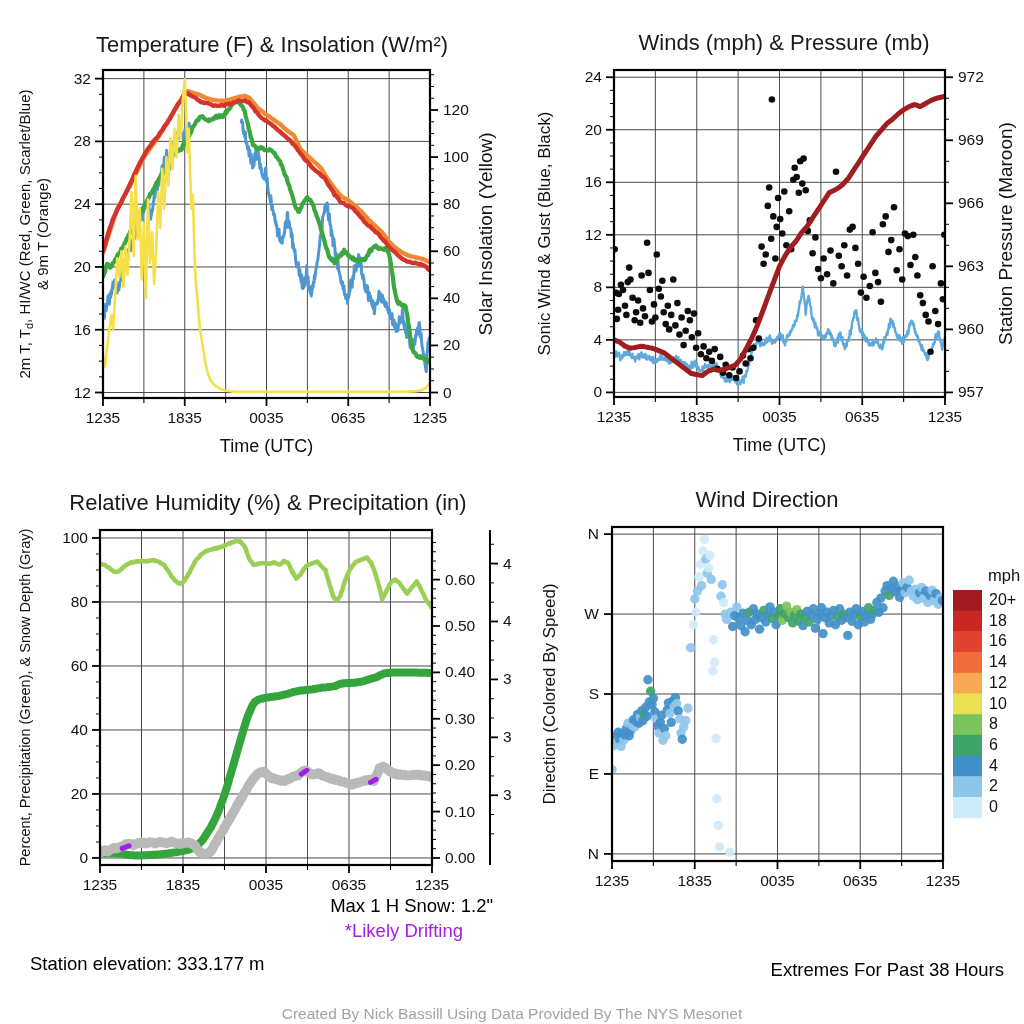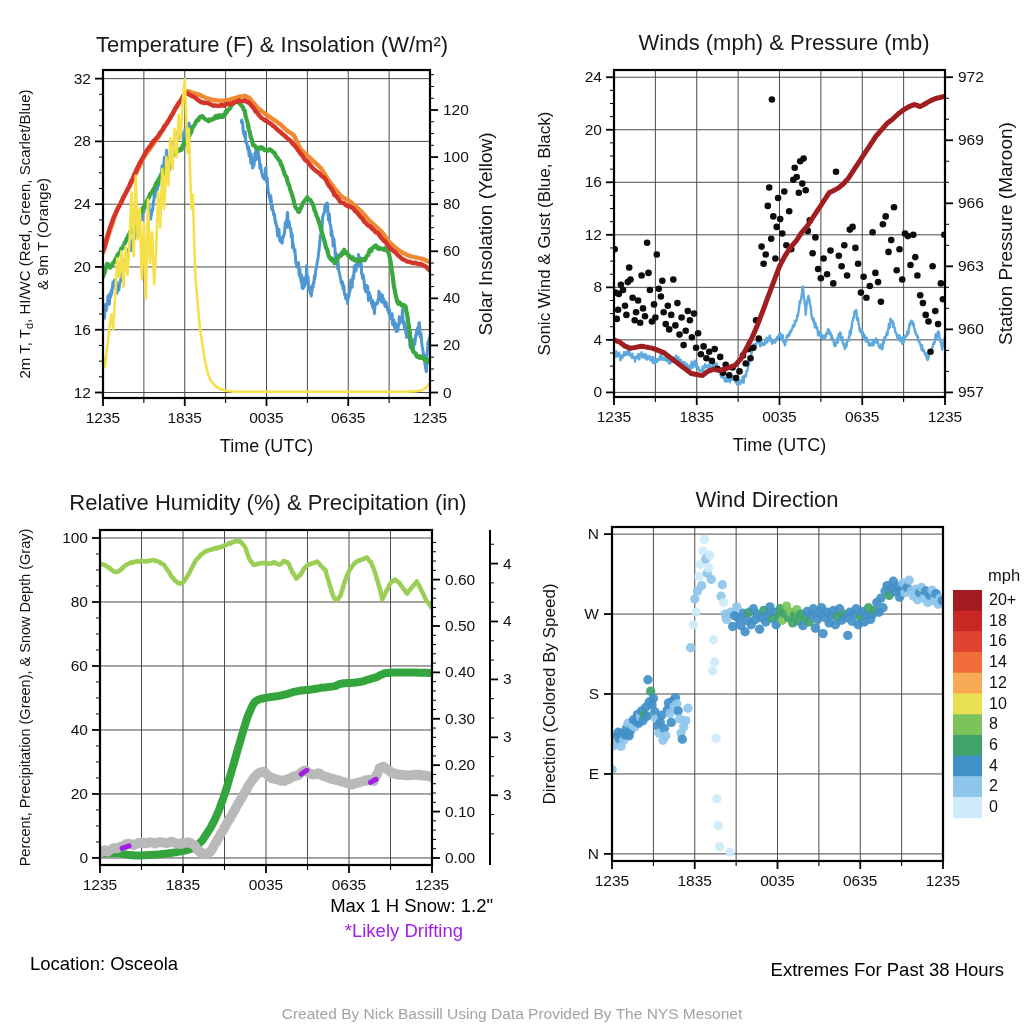--- a/index.html
+++ b/index.html
@@ -759,21 +759,20 @@
       <rect x="441" y="295.6" width="29" height="21.2" fill="#4290c8"></rect>
       <text x="477" y="310.6" font-size="16" text-anchor="start" fill="#111">4</text>
       <rect x="441" y="316.3" width="29" height="21.2" fill="#8ec6ea"></rect>
       <text x="477" y="331.29999999999995" font-size="16" text-anchor="start" fill="#111">2</text>
       <rect x="441" y="337.0" width="29" height="21.2" fill="#cfeaf8"></rect>
       <text x="477" y="352" font-size="16" text-anchor="start" fill="#111">0</text>
       <text x="476" y="121" font-size="16.5" text-anchor="start" fill="#111">mph</text>
     </svg>
 
   <div class="overlay" style="left:30px;top:906px;">
-    <div>Location: Osceola</div>
     <div>Station elevation: 333.177 m</div>
     
     
     
   </div>
 
   <div class="overlay right-align" style="left:280px;top:894px;width:213px;">Max 1 H Snow: 1.2"</div>
   <div class="overlay right-align purple-text" style="left:280px;top:919px;width:183px;">*Likely Drifting</div>
 
   <div class="overlay right-align" style="right:20px;top:912px;">

